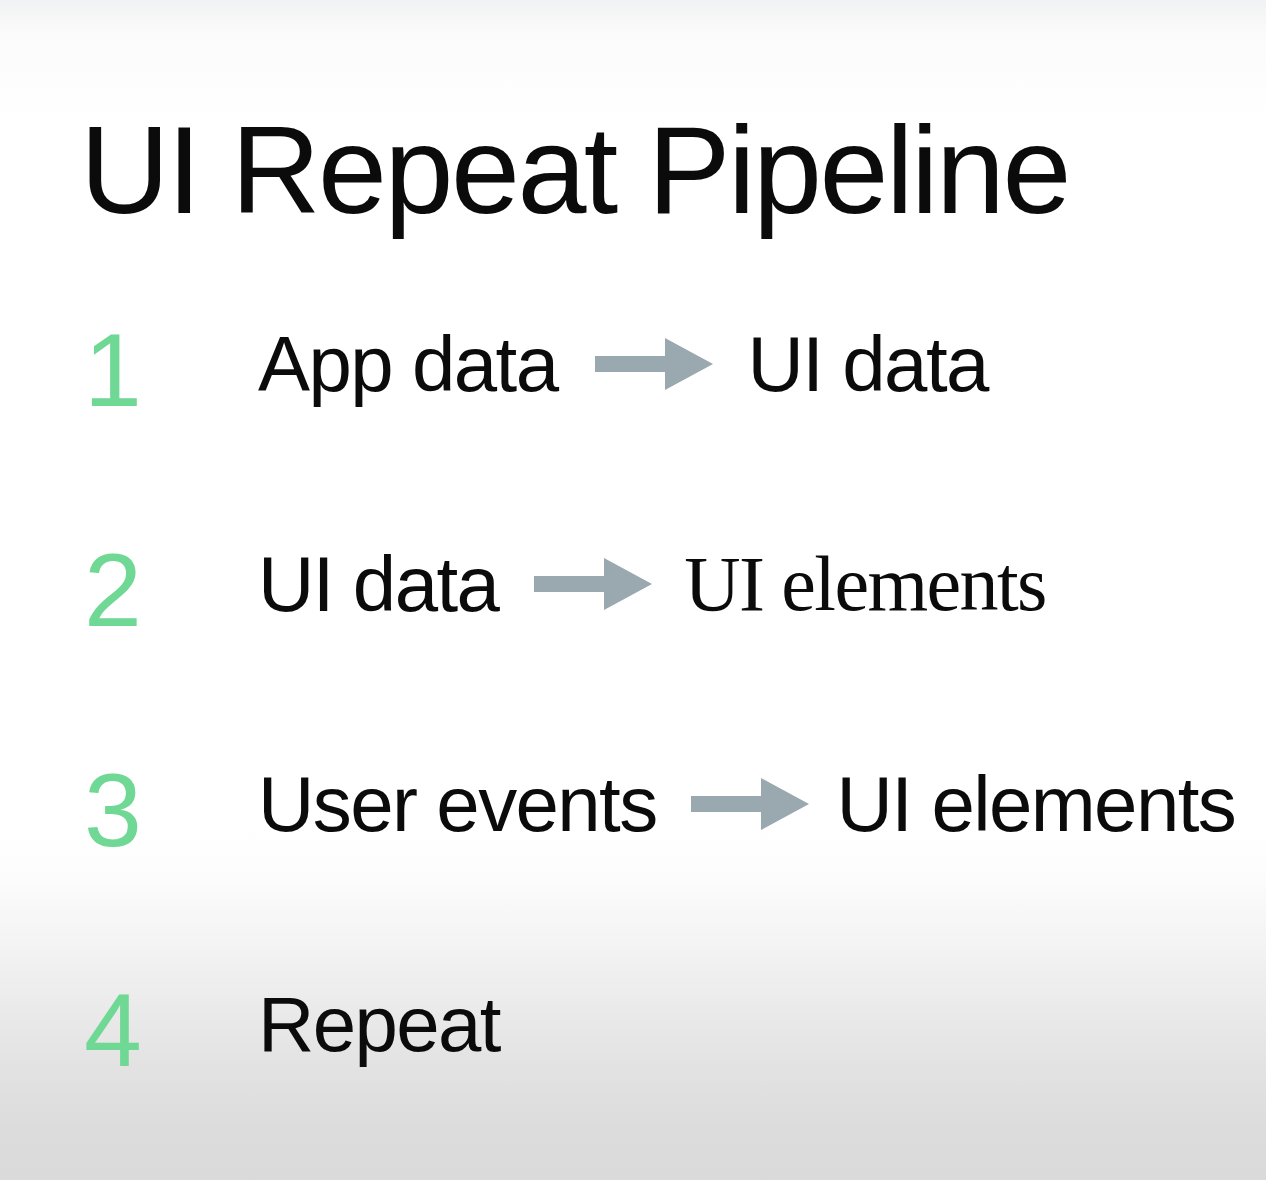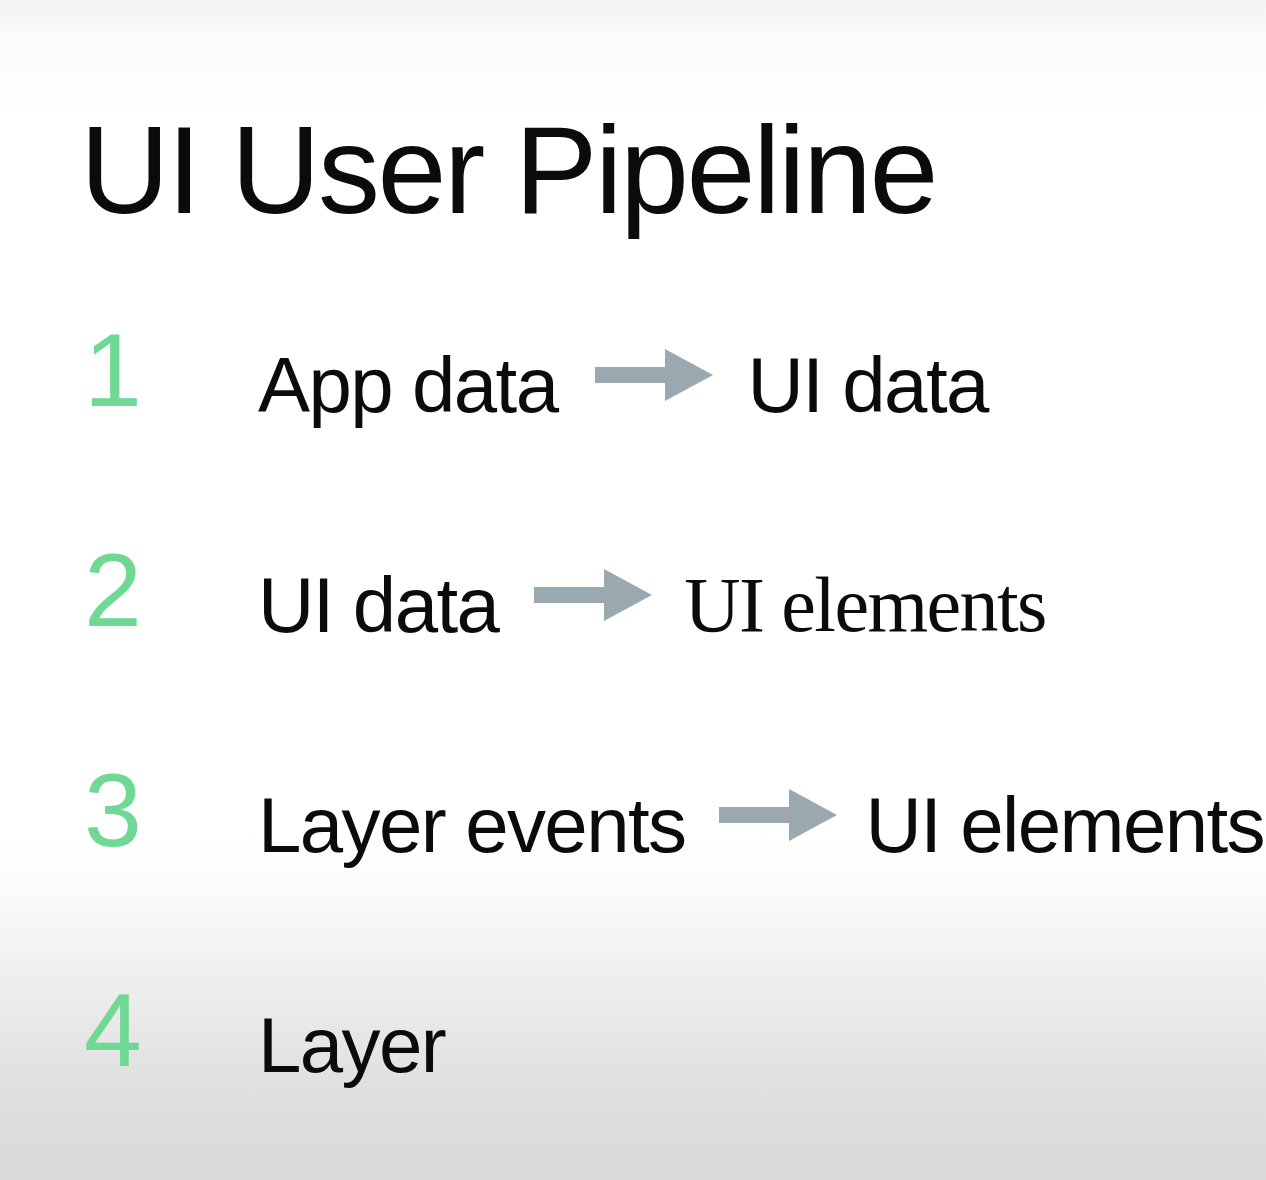--- a/index.html
+++ b/index.html
@@ -82,21 +82,20 @@
     align-items: center;
     white-space: nowrap;
   }
 
   .step-text {
     font-size: 78px;
     line-height: 1;
     font-weight: 400;
     letter-spacing: -1.6px;
     color: #0b0b0b;
-    margin-top: 21px;
   }
 
   .arrow-wrap {
     display: inline-flex;
     align-items: center;
     margin: 0 34px;
   }
   .arrow-wrap svg {
     display: block;
   }
@@ -104,21 +103,21 @@
   
   .step-row[data-row="1"] .arrow-wrap { margin: 0 34px 0 38px; }
   .step-row[data-row="2"] .arrow-wrap { margin: 0 32px 0 36px; }
   .step-row[data-row="3"] .arrow-wrap { margin: 0 28px 0 34px; }
 </style>
 </head>
 <body>
 
 <div id="slide">
 
-  <h1 id="page-title">UI User Pipeline</h1>
+  <h1 id="page-title">UI Repeat Pipeline</h1>
 
   <div id="steps">
 
     <div class="step-row" data-row="1">
       <div class="step-number" style="color: rgb(111, 216, 148);">1</div>
       <div class="step-body">
         <span class="step-text" style="color: rgb(11, 11, 11);">App data</span>
         <span class="arrow-wrap" style="display: inline-flex;">
           <svg width="118" height="58" viewBox="0 0 118 58" aria-hidden="true">
             <path d="M0 21 L70 21 L70 3 L118 29 L70 55 L70 37 L0 37 Z" fill="#9aa8b0"></path>
@@ -137,33 +136,33 @@
             <path d="M0 21 L70 21 L70 3 L118 29 L70 55 L70 37 L0 37 Z" fill="#9aa8b0"></path>
           </svg>
         </span>
         <span class="step-text" style="color: rgb(11, 11, 11); font-family: Liberation Serif, serif;">UI elements</span>
       </div>
     </div>
 
     <div class="step-row" data-row="3">
       <div class="step-number" style="color: rgb(111, 216, 148);">3</div>
       <div class="step-body">
-        <span class="step-text" style="color: rgb(11, 11, 11);">Layer events</span>
+        <span class="step-text" style="color: rgb(11, 11, 11);">User events</span>
         <span class="arrow-wrap" style="display: inline-flex;">
           <svg width="118" height="58" viewBox="0 0 118 58" aria-hidden="true">
             <path d="M0 21 L70 21 L70 3 L118 29 L70 55 L70 37 L0 37 Z" fill="#9aa8b0"></path>
           </svg>
         </span>
         <span class="step-text" style="color: rgb(11, 11, 11);">UI elements</span>
       </div>
     </div>
 
     <div class="step-row" data-row="4">
       <div class="step-number" style="color: rgb(111, 216, 148);">4</div>
       <div class="step-body">
-        <span class="step-text" style="color: rgb(11, 11, 11);">Layer</span>
+        <span class="step-text" style="color: rgb(11, 11, 11);">Repeat</span>
 
         <span class="step-text" style="color: rgb(11, 11, 11);"></span>
       </div>
     </div>
 
   </div>
 </div>
 
 </body></html>

